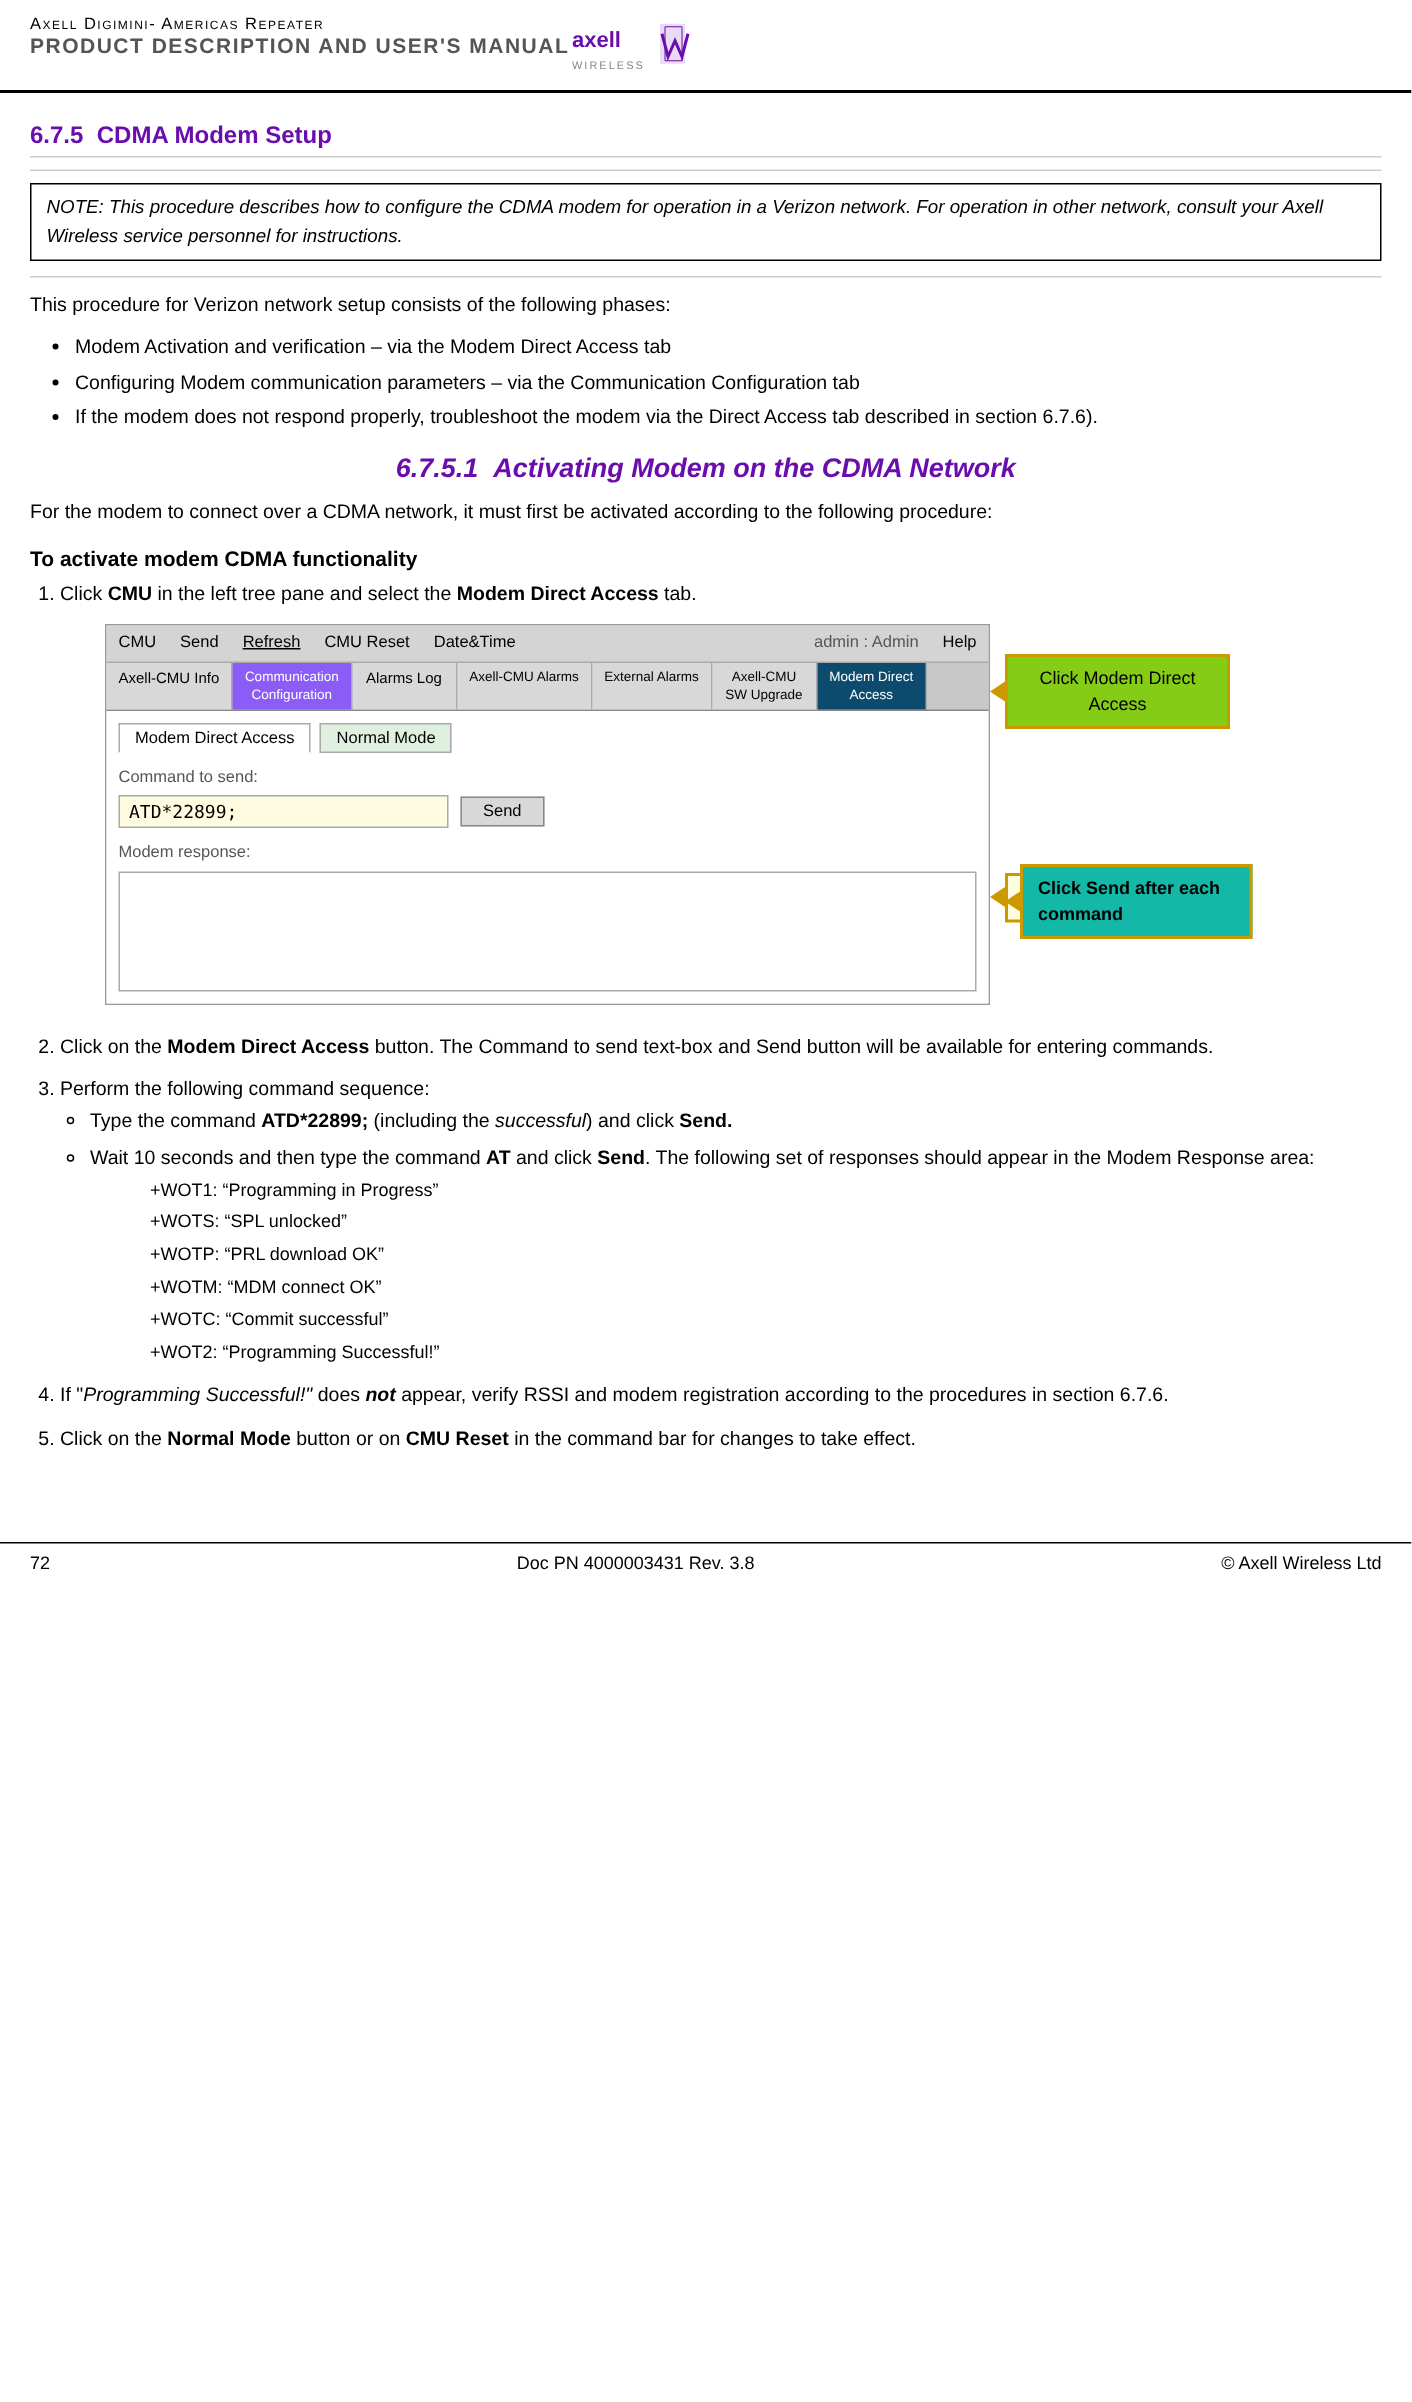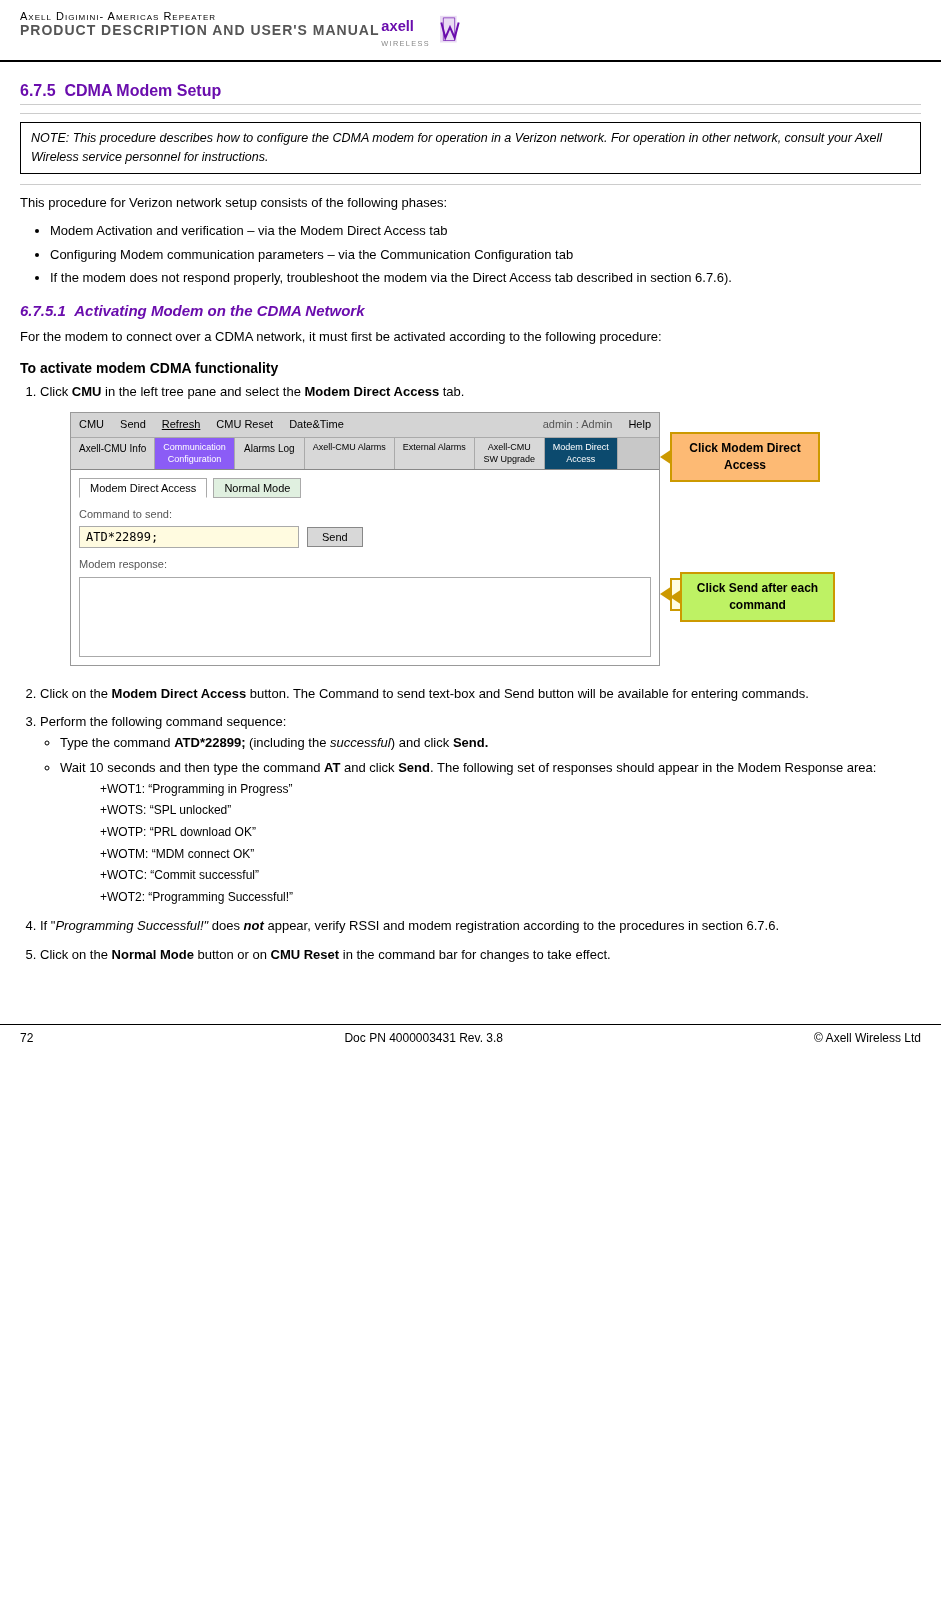--- a/index.html
+++ b/index.html
@@ -80,25 +80,26 @@
       margin-bottom: 10px;
     }
     .bullet-list li {
       margin-bottom: 4px;
       font-size: 13px;
       line-height: 1.5;
     }
 
     
     .subsection-heading {
-      font-size: 15px;
+      font-size: 18px;
       font-weight: bold;
       font-style: italic;
       color: #6a0dad;
       margin: 14px 0 8px 0;
+      text-align: center;
     }
 
     .bold-heading {
       font-size: 14px;
       font-weight: bold;
       margin: 12px 0 6px 0;
     }
 
     .numbered-list {
       margin-left: 20px;
@@ -233,25 +234,25 @@
       background: #fff;
       height: 80px;
       width: 100%;
     }
 
     
     .callout-click-modem {
       position: absolute;
       right: -160px;
       top: 20px;
-      background: #fdba74;
+      background: #84cc16;
       border: 2px solid #cc9900;
       padding: 6px 10px;
       font-size: 12px;
-      font-weight: bold;
+      font-weight: normal;
       width: 150px;
       text-align: center;
       line-height: 1.4;
     }
     .callout-click-modem::before {
       content: '';
       position: absolute;
       left: -12px;
       top: 50%;
       transform: translateY(-50%);
@@ -281,27 +282,26 @@
       transform: translateY(-50%);
       border-top: 8px solid transparent;
       border-bottom: 8px solid transparent;
       border-right: 12px solid #cc9900;
     }
 
     .callout-click-send {
       position: absolute;
       right: -175px;
       top: 160px;
-      background: #bef264;
+      background: #14b8a6;
       border: 2px solid #cc9900;
       padding: 6px 10px;
       font-size: 12px;
       font-weight: bold;
       width: 155px;
-      text-align: center;
       line-height: 1.4;
     }
     .callout-click-send::before {
       content: '';
       position: absolute;
       left: -12px;
       top: 50%;
       transform: translateY(-50%);
       border-top: 8px solid transparent;
       border-bottom: 8px solid transparent;

